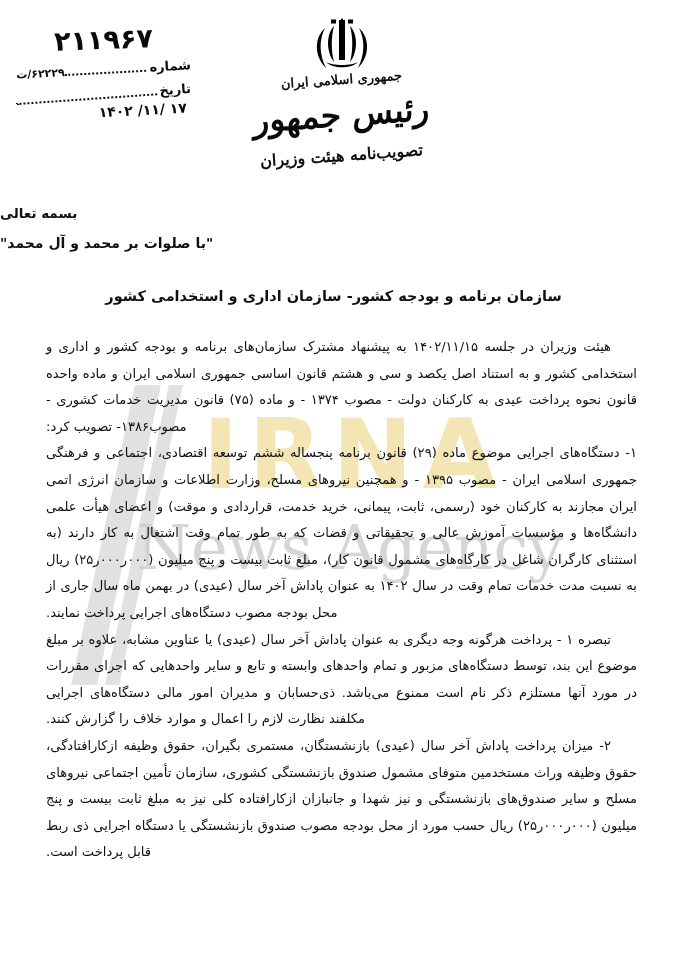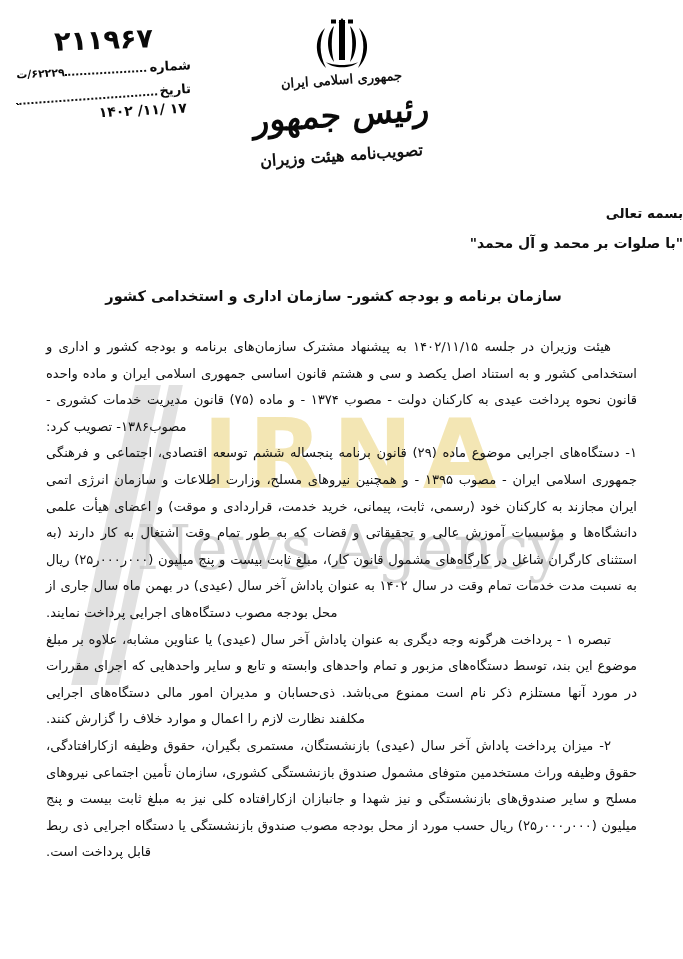--- a/index.html
+++ b/index.html
@@ -181,21 +181,21 @@
     margin-top: 12px;
     transform: rotate(-4deg);
   }
 
   
   .invocation {
     position: absolute;
     left: 0;
     top: 205px;
     width: 683px;
-    text-align: right;
+    text-align: left;
   }
   .bismillah {
     font-size: 13.5px;
     font-weight: 700;
     color: #111;
     font-family: "DejaVu Sans", sans-serif;
   }
   .salawat {
     font-size: 14px;
     font-weight: 700;

